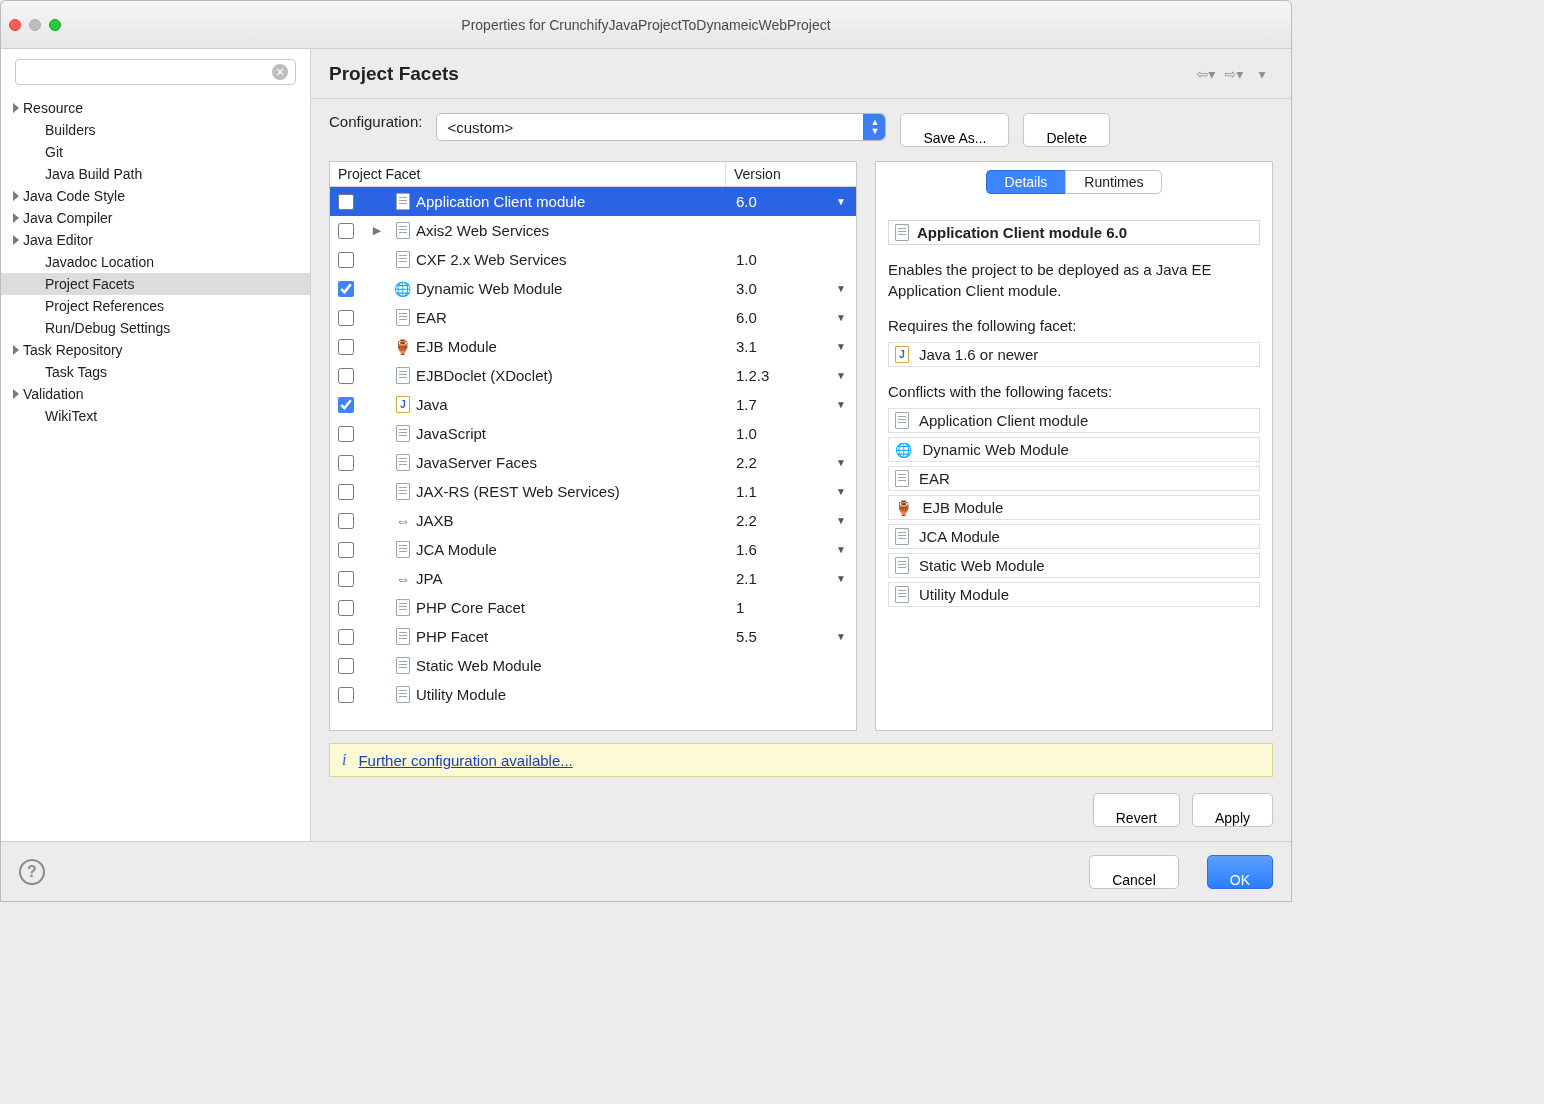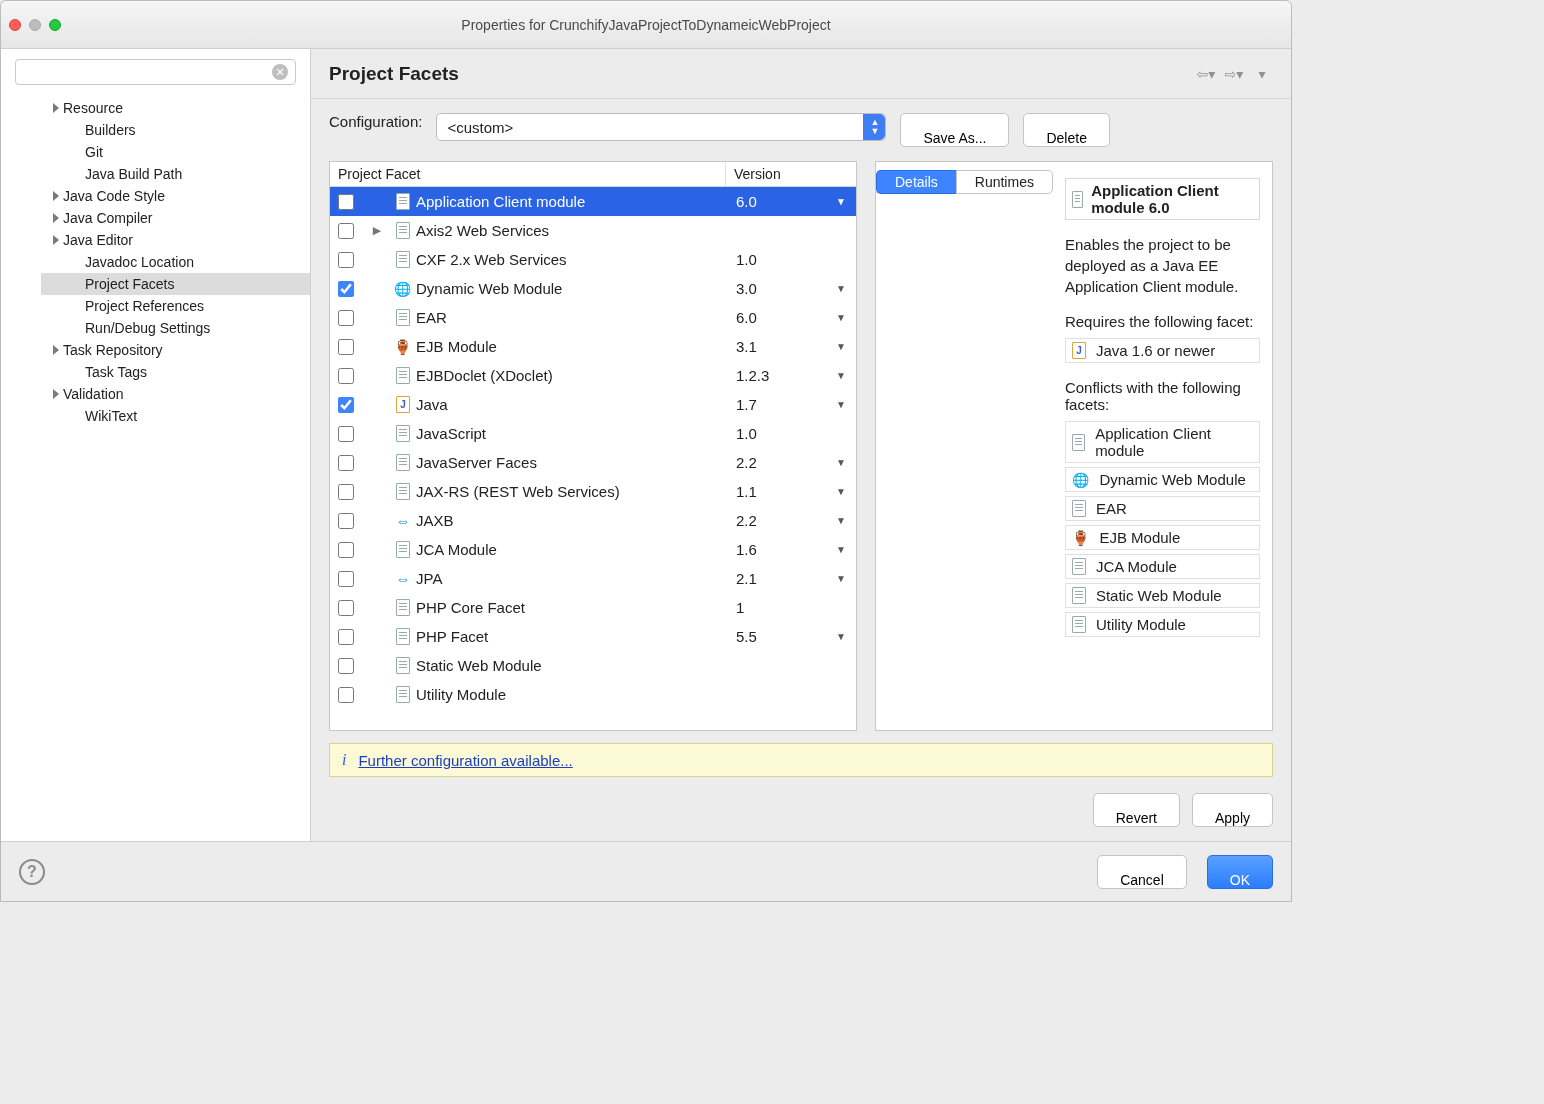--- a/index.html
+++ b/index.html
@@ -55,21 +55,21 @@
   width: 16px; height: 16px;
   border-radius: 50%;
   background: #bfbfbf;
   color: #fff;
   font-size: 11px;
   line-height: 16px;
   text-align: center;
   cursor: pointer;
 }
 .tree { list-style: none; padding: 4px 0 0 0; font-size: 14px; }
-.tree li { padding: 3px 8px 3px 26px; display: flex; align-items: center; cursor: pointer; white-space: nowrap; margin-left: 40px; }
+.tree li { padding: 3px 8px 3px 26px; display: flex; align-items: center; cursor: pointer; white-space: nowrap; }
 .tree li.ind1 { padding-left: 44px; }
 .tree li .disc { display:inline-block; width:0; height:0; border-left:6px solid #7a7a7a; border-top:5px solid transparent; border-bottom:5px solid transparent; margin-right:4px; margin-left:-14px; }
 .tree li.sel { background: #dcdcdc; }
 .main { flex: 1; display: flex; flex-direction: column; background: #ececec; }
 .header {
   height: 50px;
   display: flex;
   align-items: center;
   padding: 0 18px;
   border-bottom: 1px solid #d5d5d5;
@@ -135,21 +135,21 @@
   position: relative;
   display: inline-block;
 }
 .file-icon::before { content:''; position:absolute; left:2px; right:2px; top:3px; height:1px; background:#9aa; box-shadow: 0 3px 0 #9aa, 0 6px 0 #9aa; }
 .file-icon.j { border-color:#d8a63a; }
 .file-icon.j::after { content:'J'; position:absolute; inset:0; font-size:10px; font-weight:700; color:#3a5fc0; text-align:center; line-height:15px; background:#fff; }
 .detail-pane {
   width: 398px;
   background: #fff;
   border: 1px solid #c8c8c8;
-  display: flex; flex-direction: row;
+  display: flex; flex-direction: column;
   padding-bottom: 8px;
 }
 .tabs { display:flex; justify-content: center; margin: 8px 0 10px; }
 .tab {
   height: 24px; padding: 0 18px; font-size: 14px;
   background: #fff; border: 1px solid #c4c4c4;
   display:flex; align-items:center; cursor:pointer;
 }
 .tab:first-child { border-radius: 5px 0 0 5px; border-right:none; }
 .tab:last-child { border-radius: 0 5px 5px 0; }
@@ -172,21 +172,21 @@
 .info-bar .i { color:#2a63e4; font-family: Georgia, serif; font-style: italic; font-size: 16px; }
 .info-bar a { color:#1a3fc2; text-decoration: underline; cursor:pointer; }
 .action-row { display:flex; justify-content:flex-end; gap:12px; padding: 0 18px 14px; }
 .footer { border-top: 1px solid #cfcfcf; height: 60px; display:flex; align-items:center; padding: 0 18px; }
 .help {
   width: 26px; height: 26px; border-radius: 50%;
   border: 2px solid #8a8a8a; color:#8a8a8a;
   display:flex; align-items:center; justify-content:center;
   font-weight:700; font-size:16px; cursor:pointer;
 }
-.footer .right { margin-left:auto; display:flex; gap:20px; }
+.footer .right { margin-left:auto; display:flex; gap:28px; }
 </style>
 </head>
 <body>
 
 <div class="window">
   <div class="titlebar">
     <div class="traffic">
       <div class="tl red"></div>
       <div class="tl yel"></div>
       <div class="tl grn"></div>

